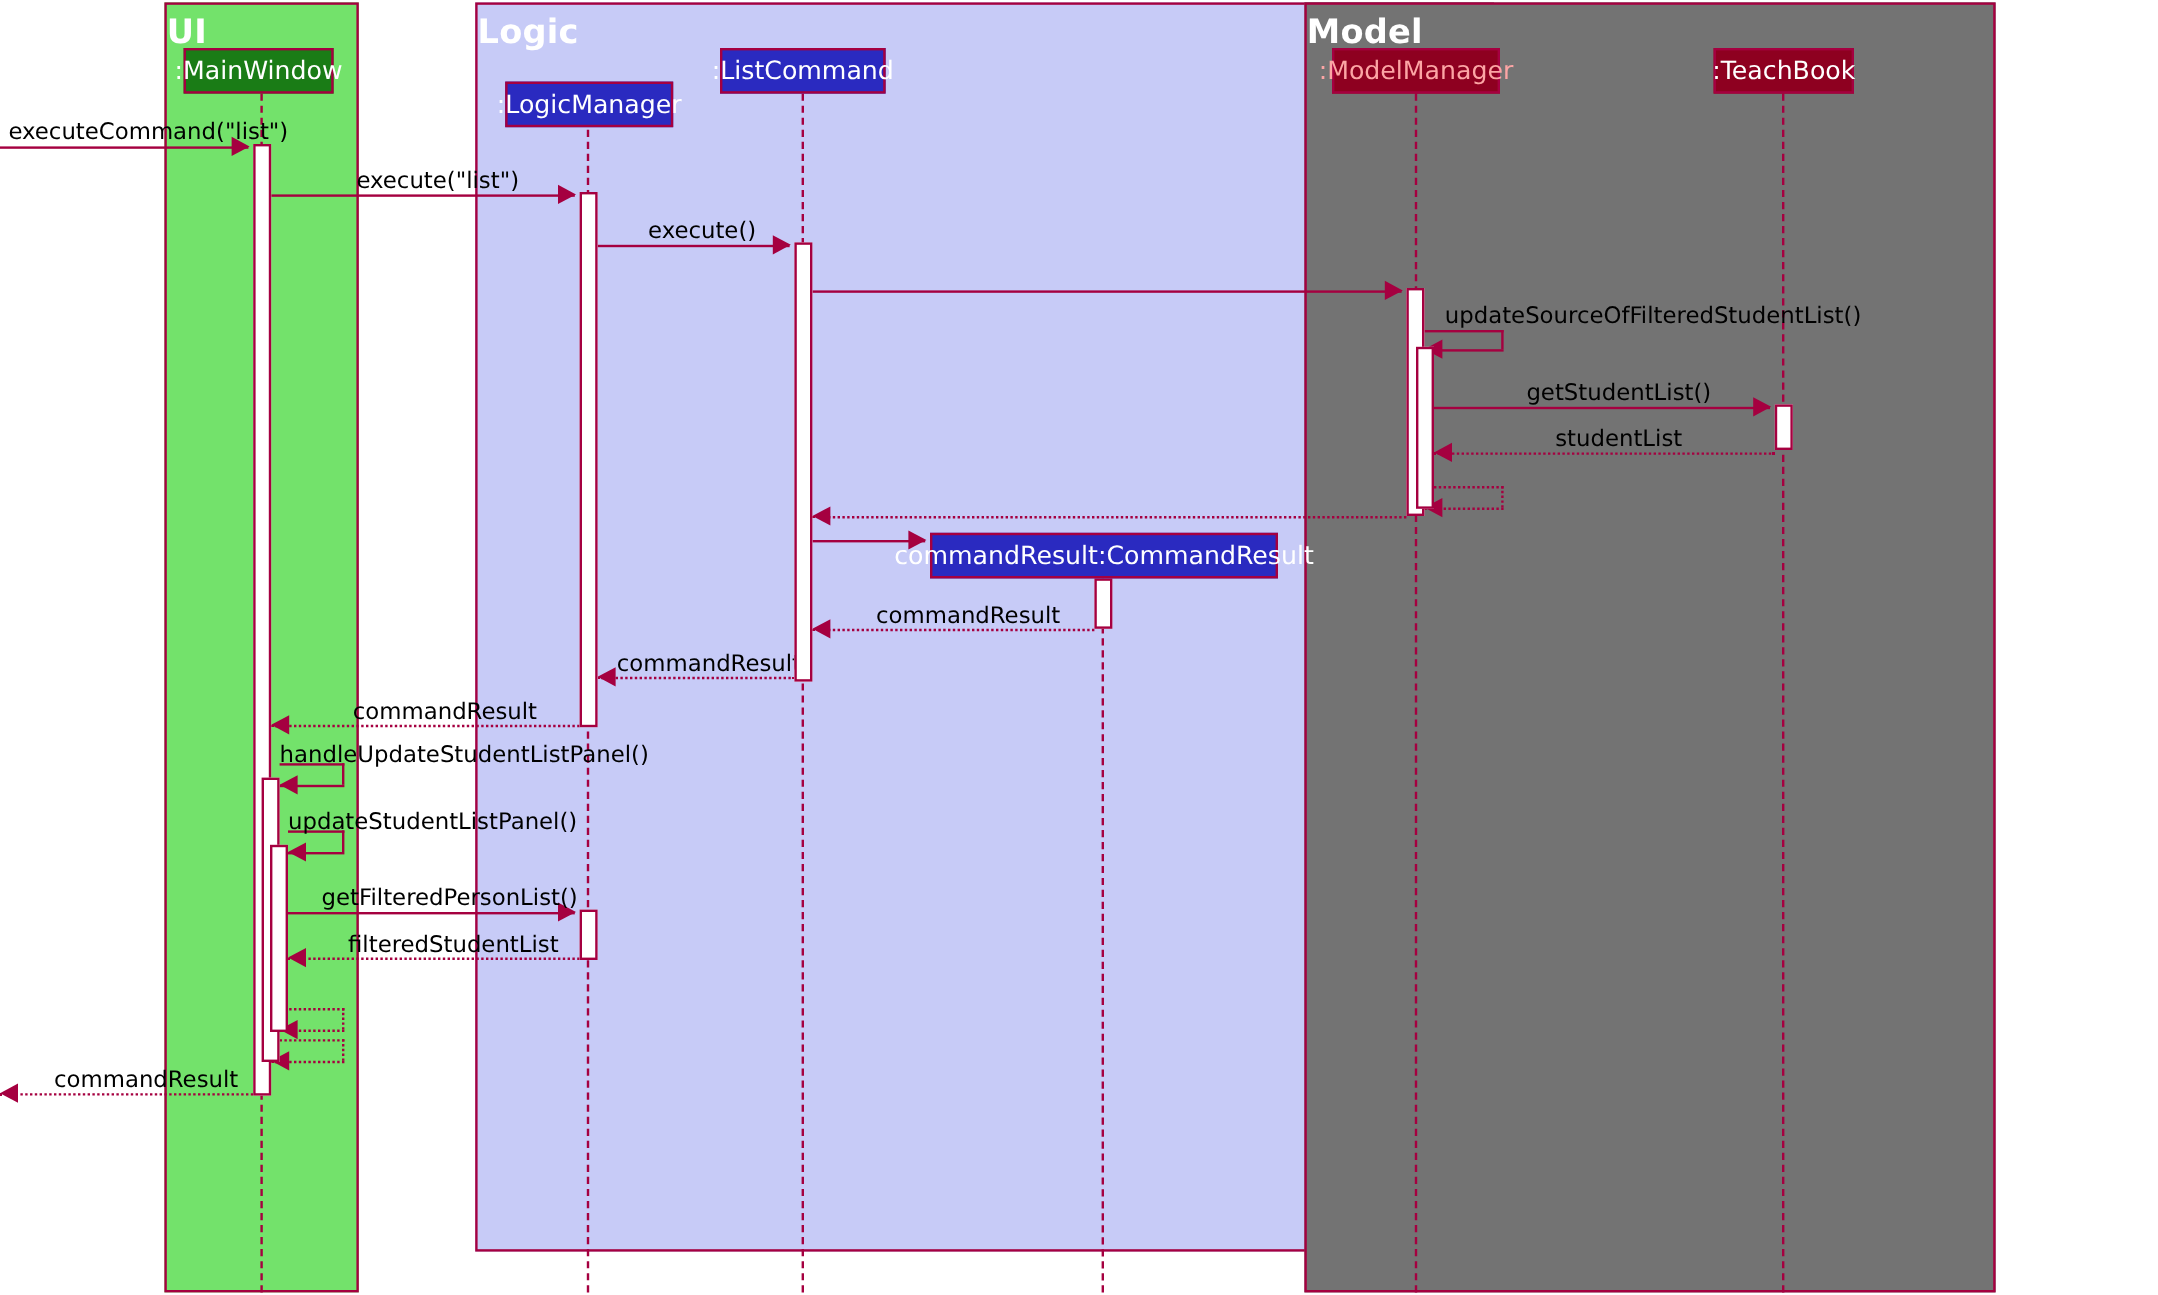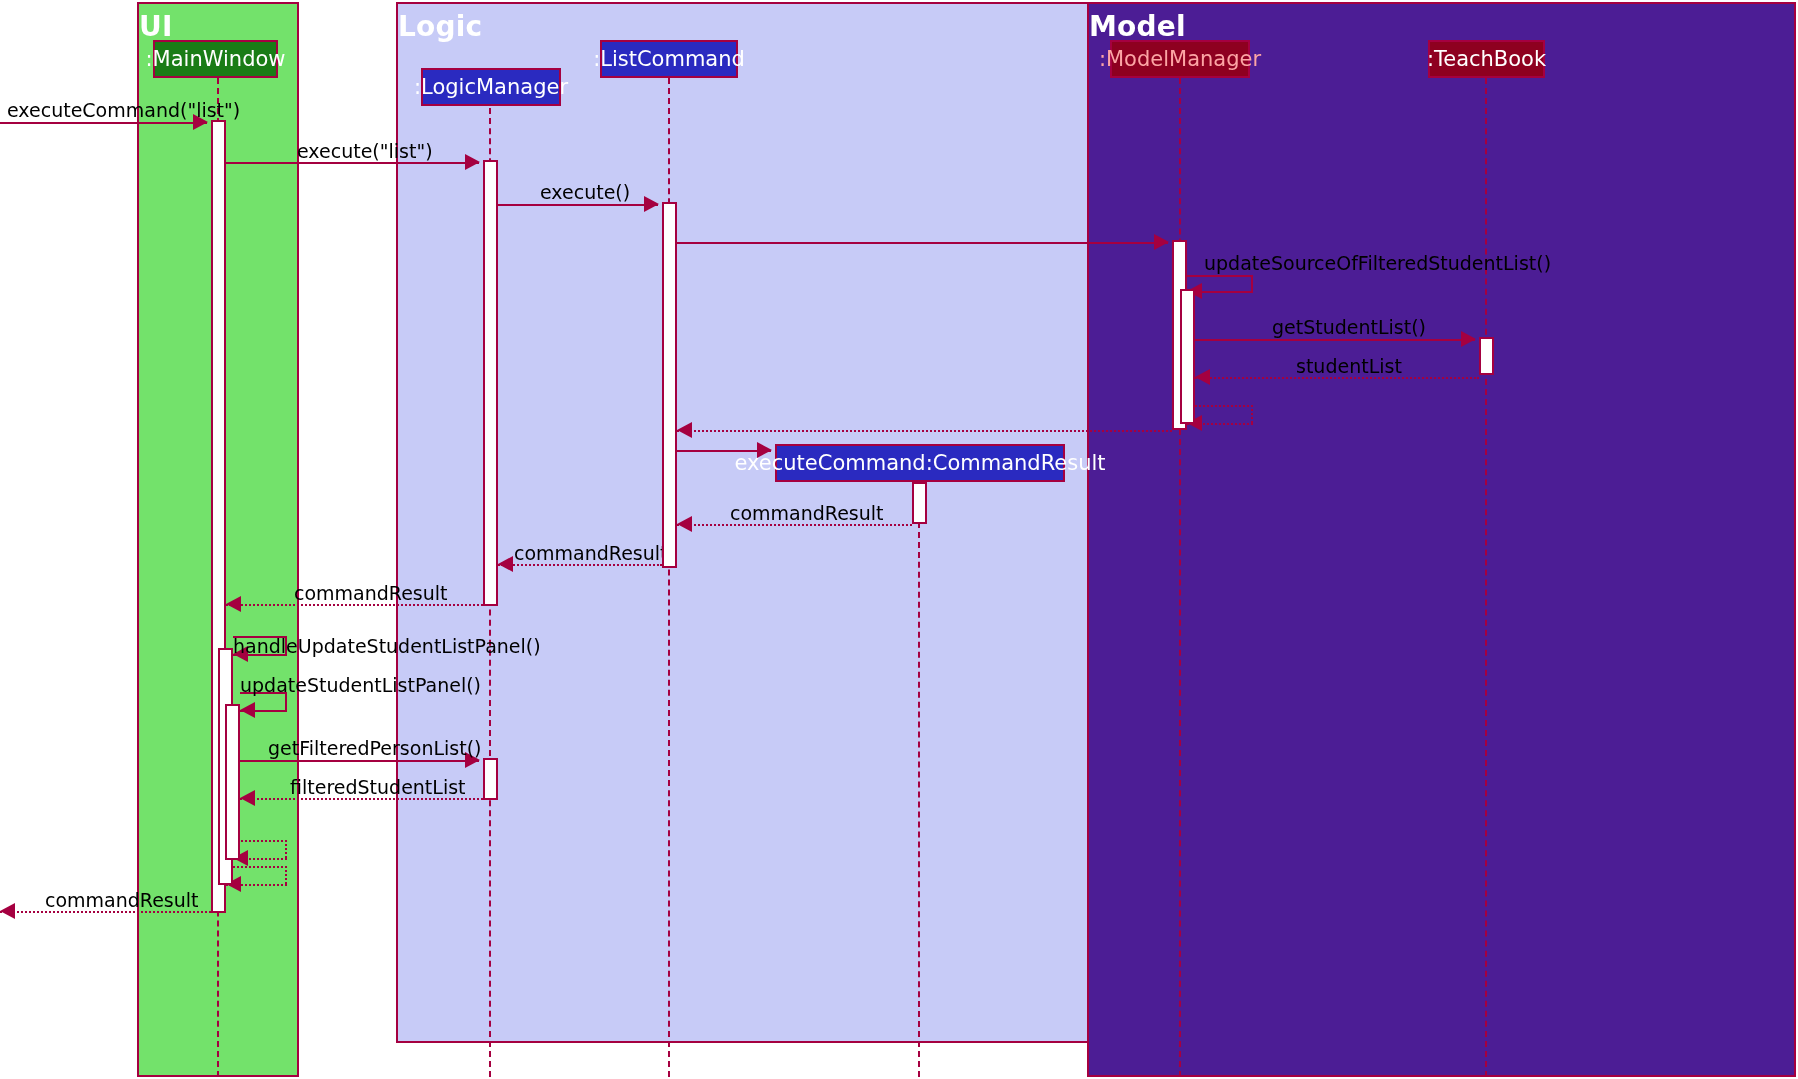--- a/index.html
+++ b/index.html
@@ -37,21 +37,21 @@
 </head>
 <body>
 
 <div id="stage">
     <div class="pkg" style="left: 137px; top: 2px; width: 162px; height: 1075px; background: rgb(115, 226, 107);">
       <div class="pkg-title">UI</div>
     </div>
     <div class="pkg" style="left: 396px; top: 2px; width: 849px; height: 1041px; background: rgb(199, 203, 247);">
       <div class="pkg-title">Logic</div>
     </div>
-    <div class="pkg" style="left: 1087px; top: 2px; width: 709px; height: 1075px; background: #4c1d95;">
+    <div class="pkg" style="left: 1087px; top: 2px; width: 576px; height: 1075px; background: #737373;">
       <div class="pkg-title">Model</div>
     </div>
     <div class="lifeline" style="left: 217px; top: 78px; height: 999px;"></div>
     <div class="lifeline" style="left: 489px; top: 78px; height: 999px;"></div>
     <div class="lifeline" style="left: 668px; top: 78px; height: 999px;"></div>
     <div class="lifeline" style="left: 918px; top: 482px; height: 595px;"></div>
     <div class="lifeline" style="left: 1179px; top: 78px; height: 999px;"></div>
     <div class="lifeline" style="left: 1485px; top: 78px; height: 999px;"></div>
     <div class="msg-line" style="left: 0px; top: 122px; width: 207px;"></div>
     <div class="arrow right" style="left: 193px; top: 114px;"></div>
@@ -89,21 +89,21 @@
     <div class="msg-line dashed" style="left: 498px; top: 564px; width: 164px;"></div>
     <div class="arrow left" style="left: 498px; top: 556px;"></div>
     <div class="lbl" style="left: 514px; top: 542px;">commandResult</div>
     <div class="msg-line dashed" style="left: 226px; top: 604px; width: 257px;"></div>
     <div class="arrow left" style="left: 226px; top: 596px;"></div>
     <div class="lbl" style="left: 294px; top: 582px;">commandResult</div>
     <div class="msg-line" style="left: 233px; top: 636px; width: 54px;"></div>
     <div class="vline" style="left: 285px; top: 636px; height: 18px;"></div>
     <div class="msg-line" style="left: 233px; top: 654px; width: 54px;"></div>
     <div class="arrow left" style="left: 233px; top: 646px;"></div>
-    <div class="lbl" style="left: 233px; top: 635px;">handleUpdateStudentListPanel()</div>
+    <div class="lbl" style="left: 233px; top: 618px;">handleUpdateStudentListPanel()</div>
     <div class="msg-line" style="left: 240px; top: 692px; width: 47px;"></div>
     <div class="vline" style="left: 285px; top: 692px; height: 18px;"></div>
     <div class="msg-line" style="left: 240px; top: 710px; width: 47px;"></div>
     <div class="arrow left" style="left: 240px; top: 702px;"></div>
     <div class="lbl" style="left: 240px; top: 674px;">updateStudentListPanel()</div>
     <div class="msg-line" style="left: 240px; top: 760px; width: 239px;"></div>
     <div class="arrow right" style="left: 465px; top: 752px;"></div>
     <div class="lbl" style="left: 268px; top: 737px;">getFilteredPersonList()</div>
     <div class="msg-line dashed" style="left: 240px; top: 798px; width: 243px;"></div>
     <div class="arrow left" style="left: 240px; top: 790px;"></div>
@@ -125,16 +125,16 @@
     <div class="act" style="left: 483px; top: 160px; width: 15px; height: 446px; background: rgb(255, 255, 255);"></div>
     <div class="act" style="left: 483px; top: 758px; width: 15px; height: 42px; background: rgb(255, 255, 255);"></div>
     <div class="act" style="left: 662px; top: 202px; width: 15px; height: 366px; background: rgb(255, 255, 255);"></div>
     <div class="act" style="left: 912px; top: 482px; width: 15px; height: 42px; background: rgb(255, 255, 255);"></div>
     <div class="act" style="left: 1172px; top: 240px; width: 15px; height: 190px; background: rgb(255, 255, 255);"></div>
     <div class="act" style="left: 1180px; top: 289px; width: 15px; height: 135px; background: rgb(255, 255, 255);"></div>
     <div class="act" style="left: 1479px; top: 337px; width: 15px; height: 38px; background: rgb(255, 255, 255);"></div>
     <div class="actor" style="left: 153px; top: 40px; width: 125px; height: 38px; background: rgb(26, 124, 22); color: rgb(255, 255, 255);">:MainWindow</div>
     <div class="actor" style="left: 421px; top: 40px; width: 140px; height: 38px; background: rgb(42, 42, 192); color: rgb(255, 255, 255); margin-top: 28px;">:LogicManager</div>
     <div class="actor" style="left: 600px; top: 40px; width: 138px; height: 38px; background: rgb(42, 42, 192); color: rgb(255, 255, 255);">:ListCommand</div>
-    <div class="actor" style="left: 775px; top: 444px; width: 290px; height: 38px; background: rgb(42, 42, 192); color: rgb(255, 255, 255);">executeCommand:CommandResult</div>
+    <div class="actor" style="left: 775px; top: 444px; width: 290px; height: 38px; background: rgb(42, 42, 192); color: rgb(255, 255, 255);">commandResult:CommandResult</div>
     <div class="actor" style="left: 1110px; top: 40px; width: 140px; height: 38px; background: rgb(142, 0, 32); color: #fca5a5;">:ModelManager</div>
     <div class="actor" style="left: 1428px; top: 40px; width: 117px; height: 38px; background: rgb(142, 0, 32); color: rgb(255, 255, 255);">:TeachBook</div>
   </div>
 
 </body></html>

